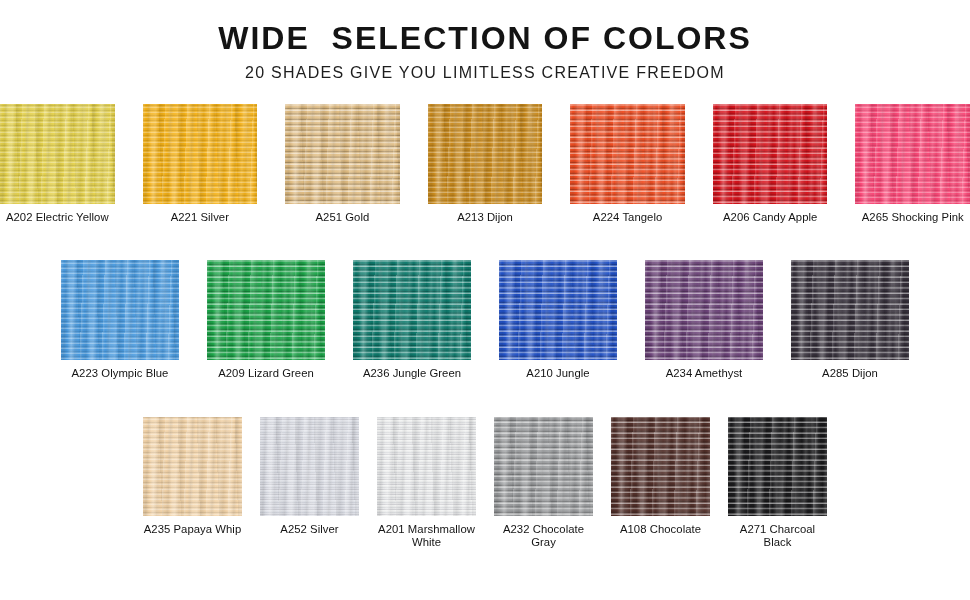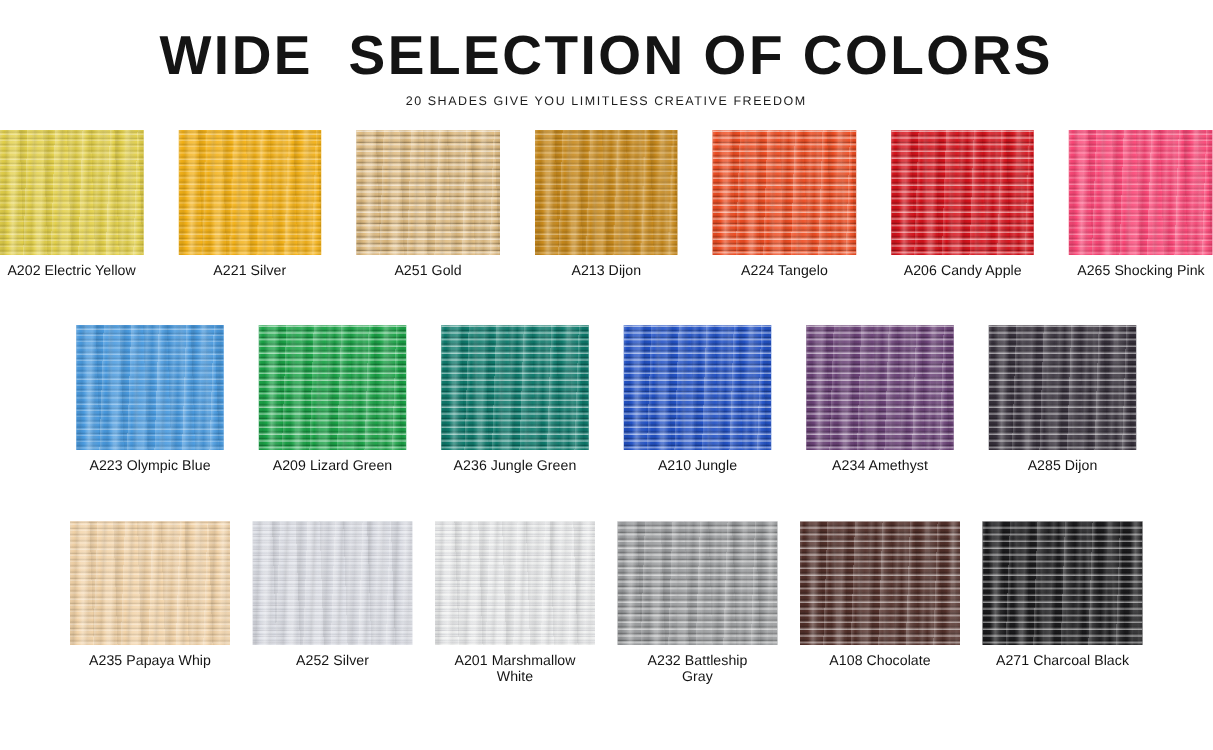--- a/index.html
+++ b/index.html
@@ -23,30 +23,30 @@
     position: relative;
     box-sizing: border-box;
   }
 
   
   .header {
     text-align: center;
     padding-top: 22px;
   }
   .title {
-    font-size: 44px;
+    font-size: 32px;
     font-weight: bold;
     letter-spacing: 2.0px;
     color: #141414;
     line-height: 1.05;
     margin: 0;
     white-space: pre;
   }
   .subtitle {
-    font-size: 10px;
+    font-size: 16px;
     font-weight: normal;
     letter-spacing: 1.25px;
     color: #1d1d1d;
     margin: 8px 0 0 0;
     line-height: 1.1;
   }
 
   
   .rows {
     position: absolute;
@@ -62,21 +62,21 @@
   .row-1, .row-2 { gap: 28px; }
   .row-3 { gap: 18px; margin-top: 36px; }
   .row-2 { margin-top: 35px; }
 
   .cell {
     display: flex;
     flex-direction: column;
     align-items: center;
   }
   .row-1 .cell, .row-2 .cell { width: 118px; }
-  .row-3 .cell { width: 128px; }
+  .row-3 .cell { width: 99px; }
 
   .swatch {
     width: 100%;
     height: 100px;
     position: relative;
     overflow: hidden;
     background-color: #ccc;
   }
   .row-3 .swatch { height: 99px; }
 
@@ -236,21 +236,21 @@
           <div class="swatch tex-light" style="background-color: rgb(228, 230, 236);"></div>
           <div class="label">A252 Silver</div>
         </div>
         <div class="cell">
           <div class="swatch tex-light" style="background-color: rgb(242, 243, 242);"></div>
           <div class="label">A201 Marshmallow
 White</div>
         </div>
         <div class="cell">
           <div class="swatch tex-strong" style="background-color: rgb(154, 156, 158);"></div>
-          <div class="label">A232 Battleship
+          <div class="label">A232 Chocolate
 Gray</div>
         </div>
         <div class="cell">
           <div class="swatch tex-strong" style="background-color: rgb(83, 48, 42);"></div>
           <div class="label">A108 Chocolate</div>
         </div>
         <div class="cell">
           <div class="swatch tex-strong" style="background-color: rgb(27, 27, 29);"></div>
           <div class="label">A271 Charcoal Black</div>
         </div>

